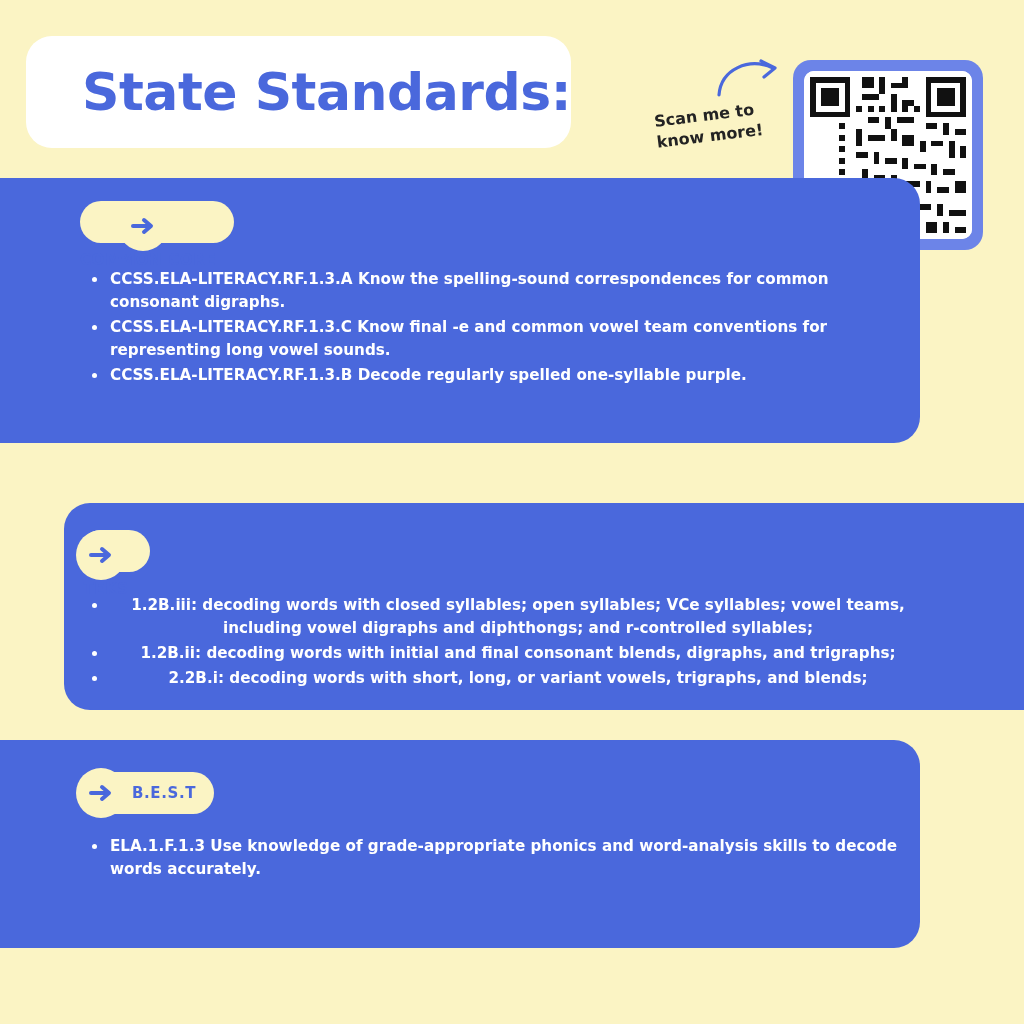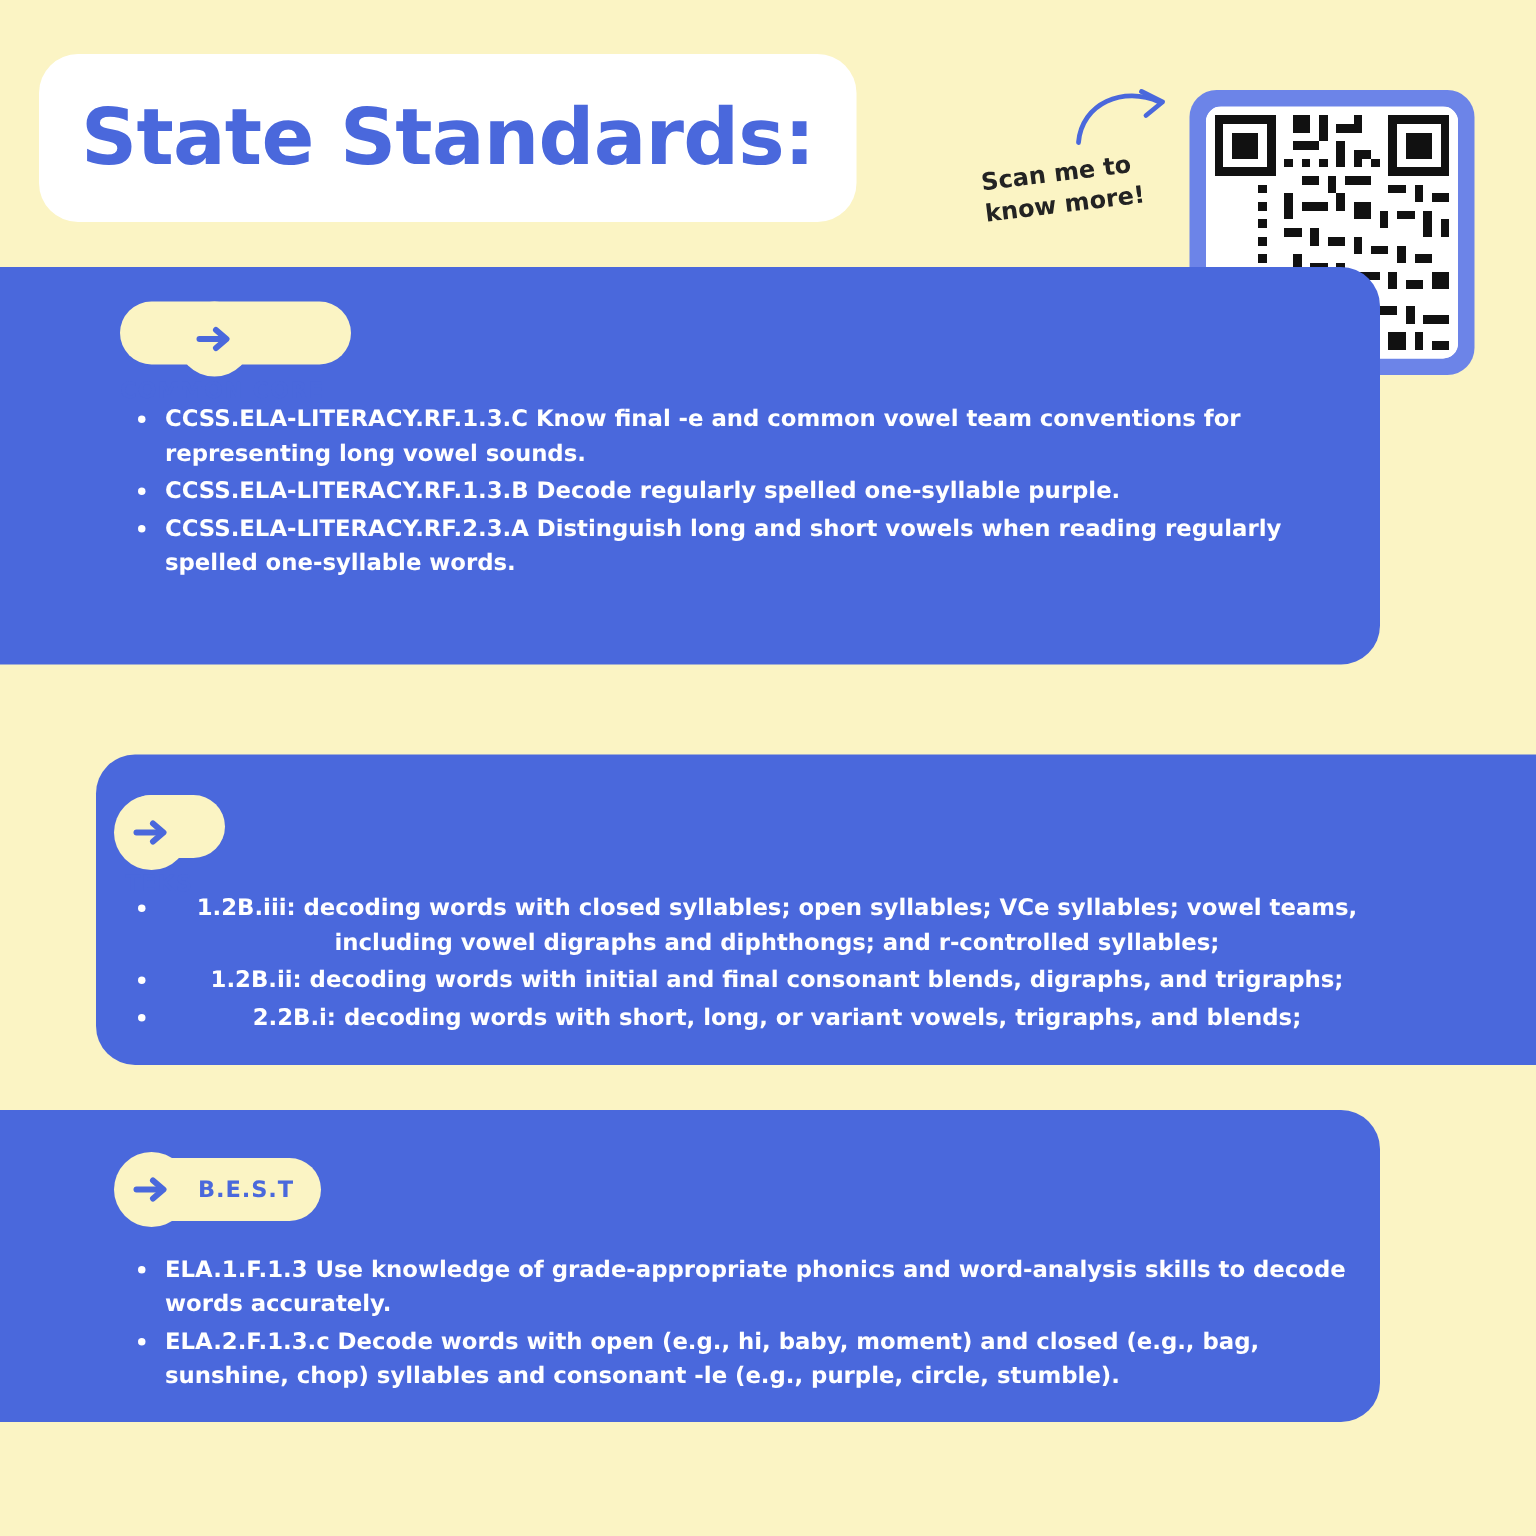--- a/index.html
+++ b/index.html
@@ -19,21 +19,21 @@
   .title-card {
     position: absolute;
     left: 26px;
     top: 36px;
     width: 545px;
     height: 112px;
     background: #FFFFFF;
     border-radius: 26px;
     display: flex;
     align-items: center;
-    justify-content: center;
+    justify-content: flex-end;
   }
   .title-text {
     font-family: "DejaVu Sans", sans-serif;
     font-weight: bold;
     font-size: 52px;
     letter-spacing: -0.5px;
     color: #4A68DC;
     white-space: nowrap;
   }
 
@@ -289,23 +289,23 @@
 <div class="tag" id="tag-common-core">
   <div class="tag-circle">
     <svg width="26" height="20" viewBox="0 0 26 20">
       <path d="M3 10 H18" stroke="#4A68DC" stroke-width="4" stroke-linecap="round" fill="none"></path>
       <path d="M14 4 L21 10 L14 16" stroke="#4A68DC" stroke-width="4" stroke-linecap="round" stroke-linejoin="round" fill="none"></path>
     </svg>
   </div>
   <span class="tag-label">COMMON CORE</span>
 </div>
 <ul class="std-list" id="list-common-core">
+  <li>CCSS.ELA-LITERACY.RF.1.3.A Know the spelling-sound correspondences for common consonant digraphs.</li>
   <li>CCSS.ELA-LITERACY.RF.1.3.C Know final -e and common vowel team conventions for representing long vowel sounds.</li>
   <li>CCSS.ELA-LITERACY.RF.1.3.B Decode regularly spelled one-syllable purple.</li>
-  <li>CCSS.ELA-LITERACY.RF.2.3.A Distinguish long and short vowels when reading regularly spelled one-syllable words.</li>
 </ul>
 
 <div class="panel" id="panel-teks"></div>
 <div class="tag" id="tag-teks">
   <div class="tag-circle">
     <svg width="26" height="20" viewBox="0 0 26 20">
       <path d="M3 10 H18" stroke="#4A68DC" stroke-width="4" stroke-linecap="round" fill="none"></path>
       <path d="M14 4 L21 10 L14 16" stroke="#4A68DC" stroke-width="4" stroke-linecap="round" stroke-linejoin="round" fill="none"></path>
     </svg>
   </div>
@@ -322,14 +322,13 @@
   <div class="tag-circle">
     <svg width="26" height="20" viewBox="0 0 26 20">
       <path d="M3 10 H18" stroke="#4A68DC" stroke-width="4" stroke-linecap="round" fill="none"></path>
       <path d="M14 4 L21 10 L14 16" stroke="#4A68DC" stroke-width="4" stroke-linecap="round" stroke-linejoin="round" fill="none"></path>
     </svg>
   </div>
   <span class="tag-label">B.E.S.T</span>
 </div>
 <ul class="std-list" id="list-best">
   <li>ELA.1.F.1.3 Use knowledge of grade-appropriate phonics and word-analysis skills to decode words accurately.</li>
-  <li>ELA.2.F.1.3.c Decode words with open (e.g., hi, baby, moment) and closed (e.g., bag, sunshine, chop) syllables and consonant -le (e.g., purple, circle, stumble).</li>
 </ul>
 
 </body></html>

